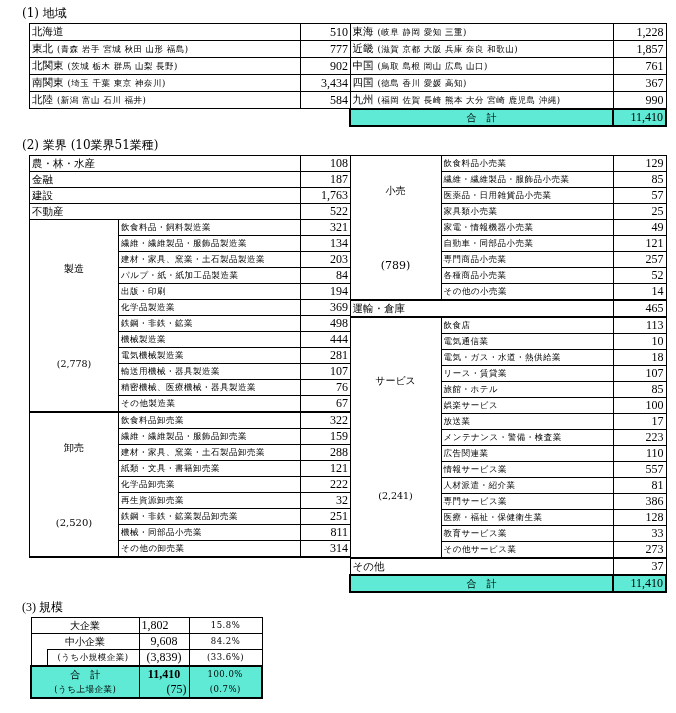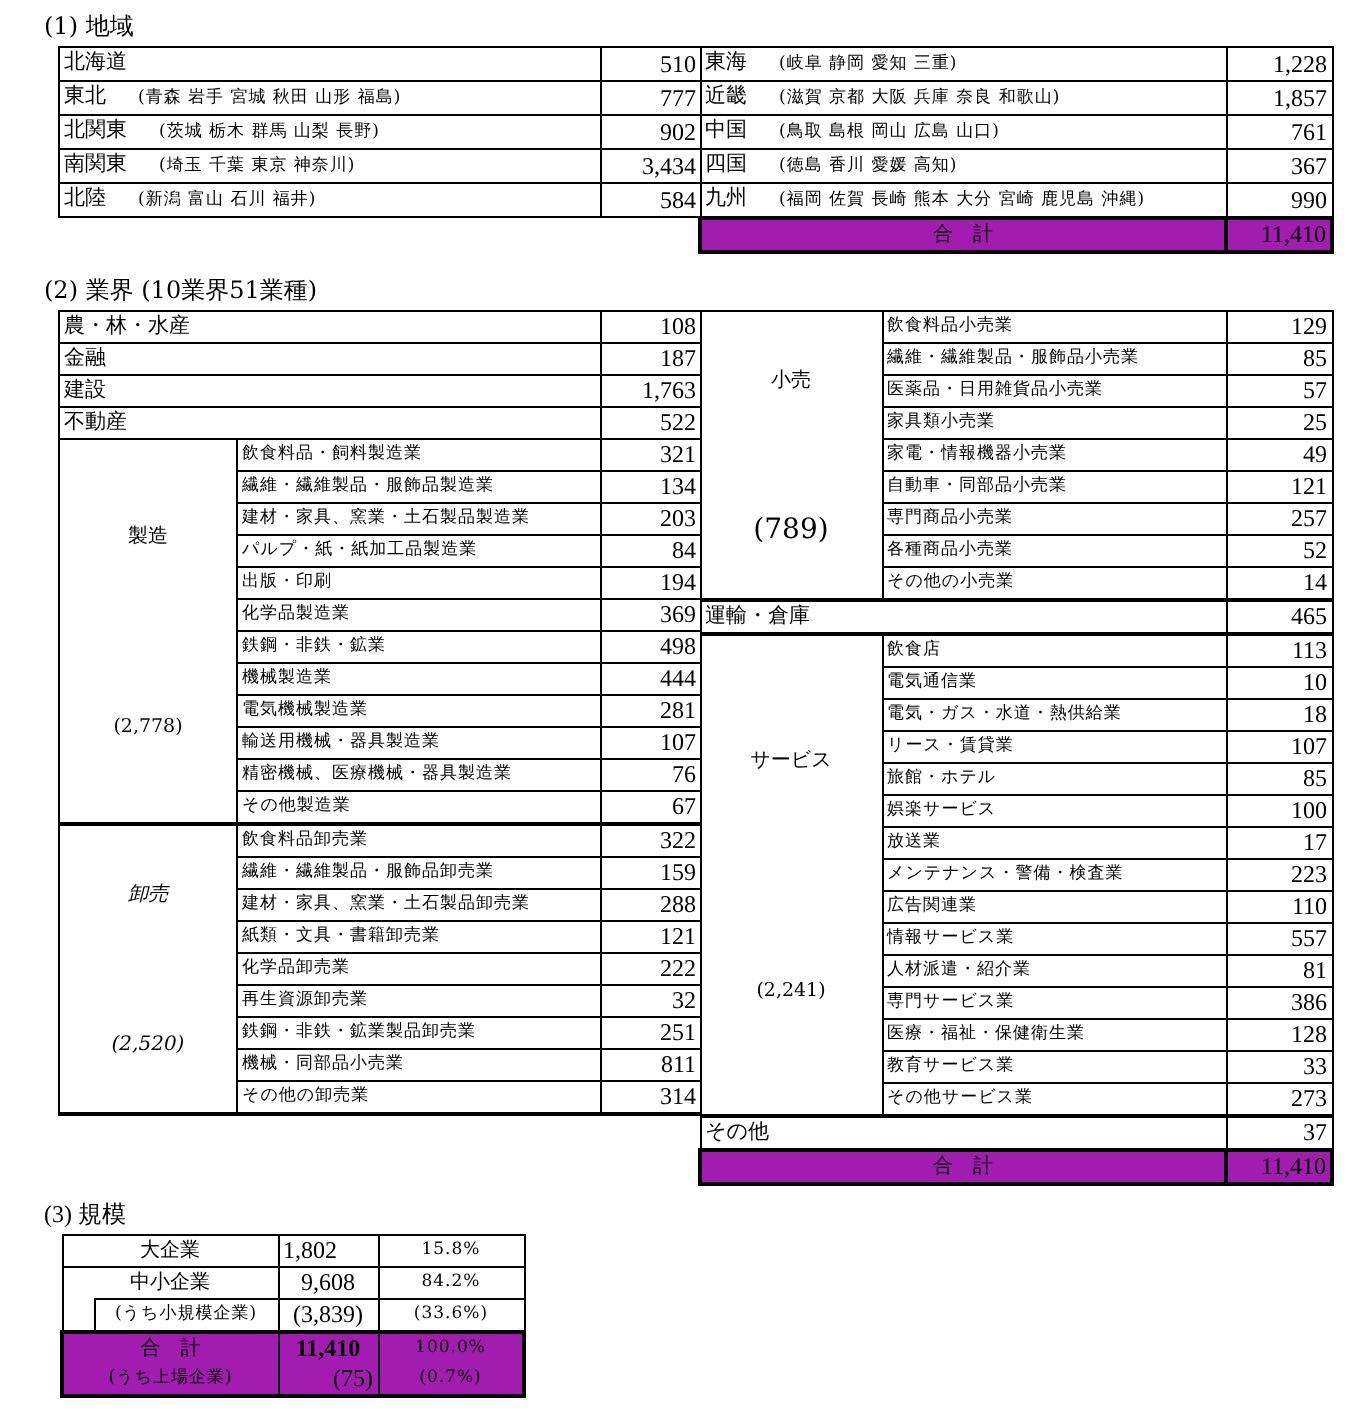--- a/index.html
+++ b/index.html
@@ -4,22 +4,22 @@
 <style>
   html,body{margin:0;padding:0;background:#fff;}
   body{width:676px;height:713px;position:relative;overflow:hidden;font-family:"DejaVu Serif",serif;color:#000;}
   .sec-title{position:absolute;font-size:12px;line-height:14px;white-space:nowrap;}
   table{border-collapse:collapse;position:absolute;table-layout:fixed;}
   td{border:1px solid #000;padding:0 2px;font-size:10px;line-height:15px;height:15px;white-space:nowrap;overflow:hidden;}
   td.num{text-align:right;font-size:12px;font-family:"Liberation Serif",serif;}
   td.name{font-size:10.5px;}
   td.small{font-size:8.5px;letter-spacing:0.5px;}
   td.grp{text-align:center;vertical-align:middle;font-size:10px;}
-  .pref{font-size:8.5px;letter-spacing:0.5px;margin-left:16px;}
-  .green{background:#a21caf;}
+  .pref{font-size:8.5px;letter-spacing:0.5px;margin-left:4px;}
+  .green{background:#5eead4;}
   .ctr{text-align:center;}
   .thick-top td{border-top:2px solid #000;}
 </style>
 </head>
 <body>
 
 <div class="sec-title" style="left:22px;top:6px;">(1) 地域</div>
 
 <table style="left:29px;top:23px;width:321px;">
   <colgroup>
@@ -155,21 +155,21 @@
       </tr>
       <tr>
         <td class="small">精密機械、医療機械・器具製造業</td>
         <td class="num">76</td>
       </tr>
       <tr>
         <td class="small" style="border-bottom: 2px solid rgb(0, 0, 0);">その他製造業</td>
         <td class="num" style="border-bottom: 2px solid rgb(0, 0, 0);">67</td>
       </tr>
       <tr>
-        <td class="grp" rowspan="9" style="border-top: 2px solid rgb(0, 0, 0); border-bottom: 2px solid rgb(0, 0, 0); font-style: italic;">
+        <td class="grp" rowspan="9" style="border-top: 2px solid rgb(0, 0, 0); border-bottom: 2px solid rgb(0, 0, 0);">
           <div style="margin-bottom: 60px;">卸売</div>
           <div style="font-size: 10px;">(2,520)</div>
         </td>
         <td class="small" style="border-top: 2px solid rgb(0, 0, 0);">飲食料品卸売業</td>
         <td class="num" style="border-top: 2px solid rgb(0, 0, 0);">322</td>
       </tr>
       <tr>
         <td class="small">繊維・繊維製品・服飾品卸売業</td>
         <td class="num">159</td>
       </tr>
@@ -207,21 +207,21 @@
 <table style="left:349px;top:155px;width:316px;">
   <colgroup>
       <col style="width:91px">
       <col style="width:172px">
       <col style="width:53px">
     </colgroup>
   <tbody id="ind-right">
       <tr>
         <td class="grp" rowspan="9" style="border-bottom: 2px solid rgb(0, 0, 0);">
           <div style="margin-bottom: 60px;">小売</div>
-          <div style="font-size: 14px;">(789)</div>
+          <div style="font-size: 11px;">(789)</div>
         </td>
         <td class="small">飲食料品小売業</td>
         <td class="num">129</td>
       </tr>
       <tr>
         <td class="small">繊維・繊維製品・服飾品小売業</td>
         <td class="num">85</td>
       </tr>
       <tr>
         <td class="small">医薬品・日用雑貨品小売業</td>

